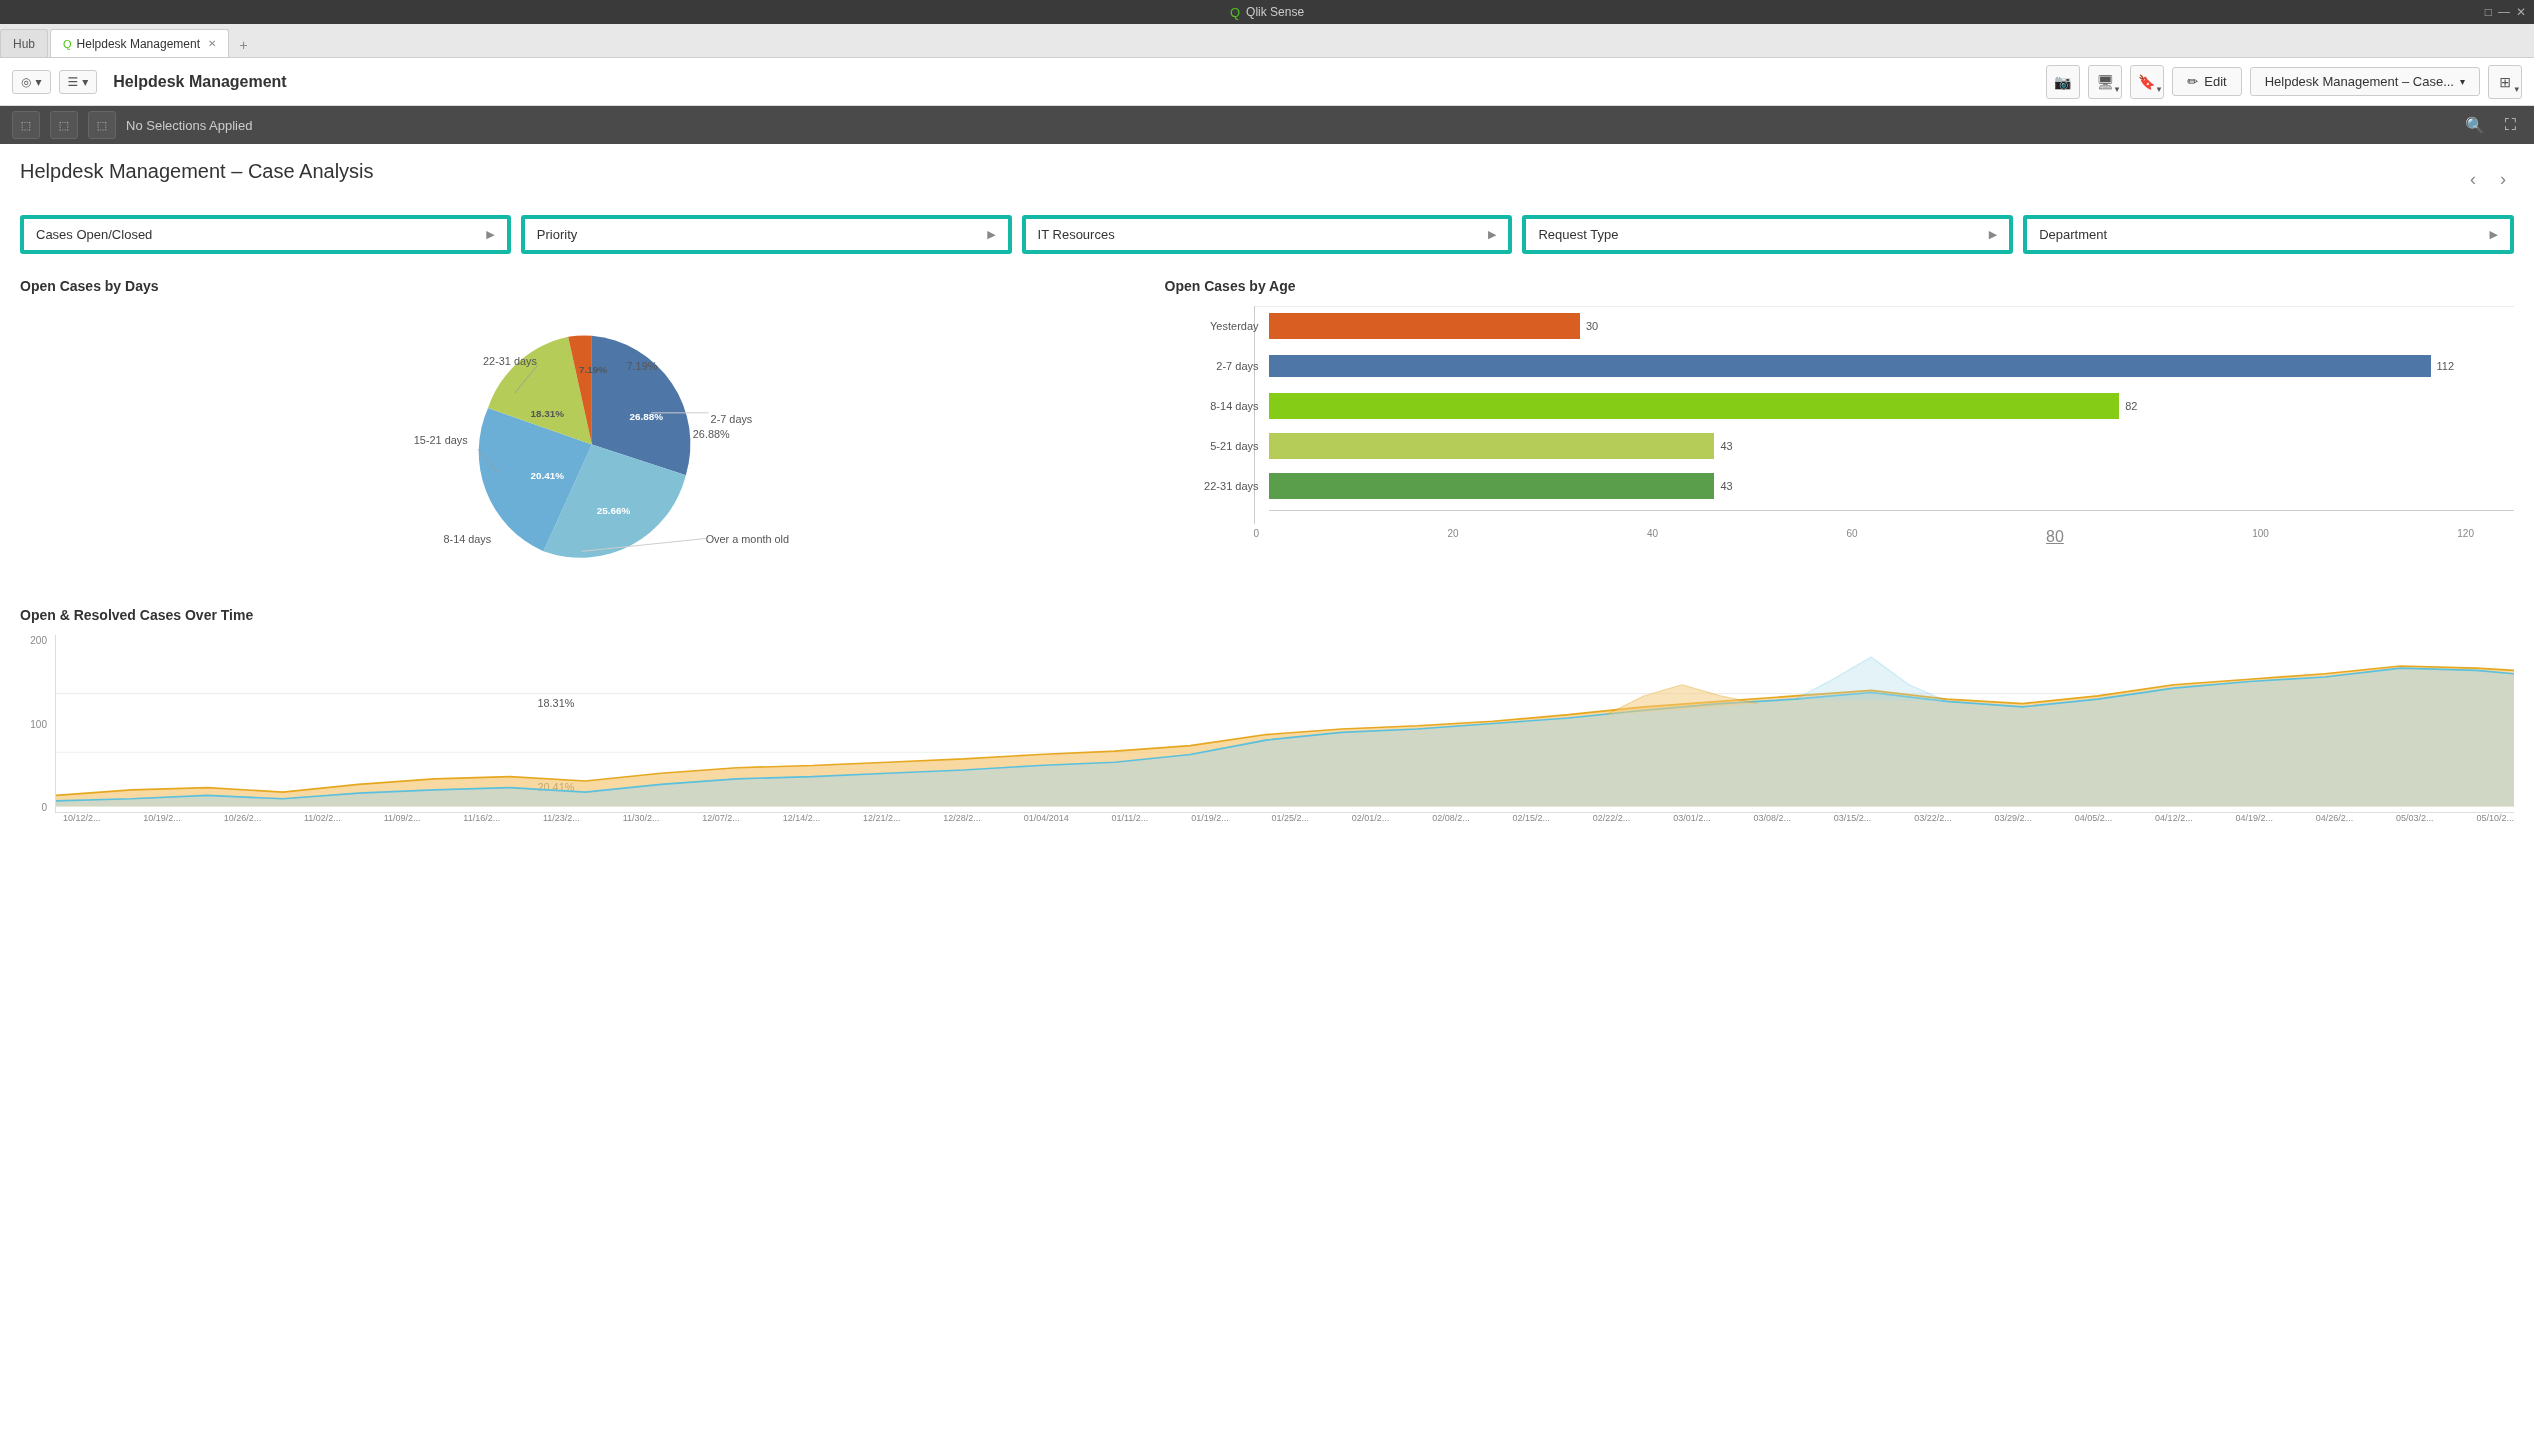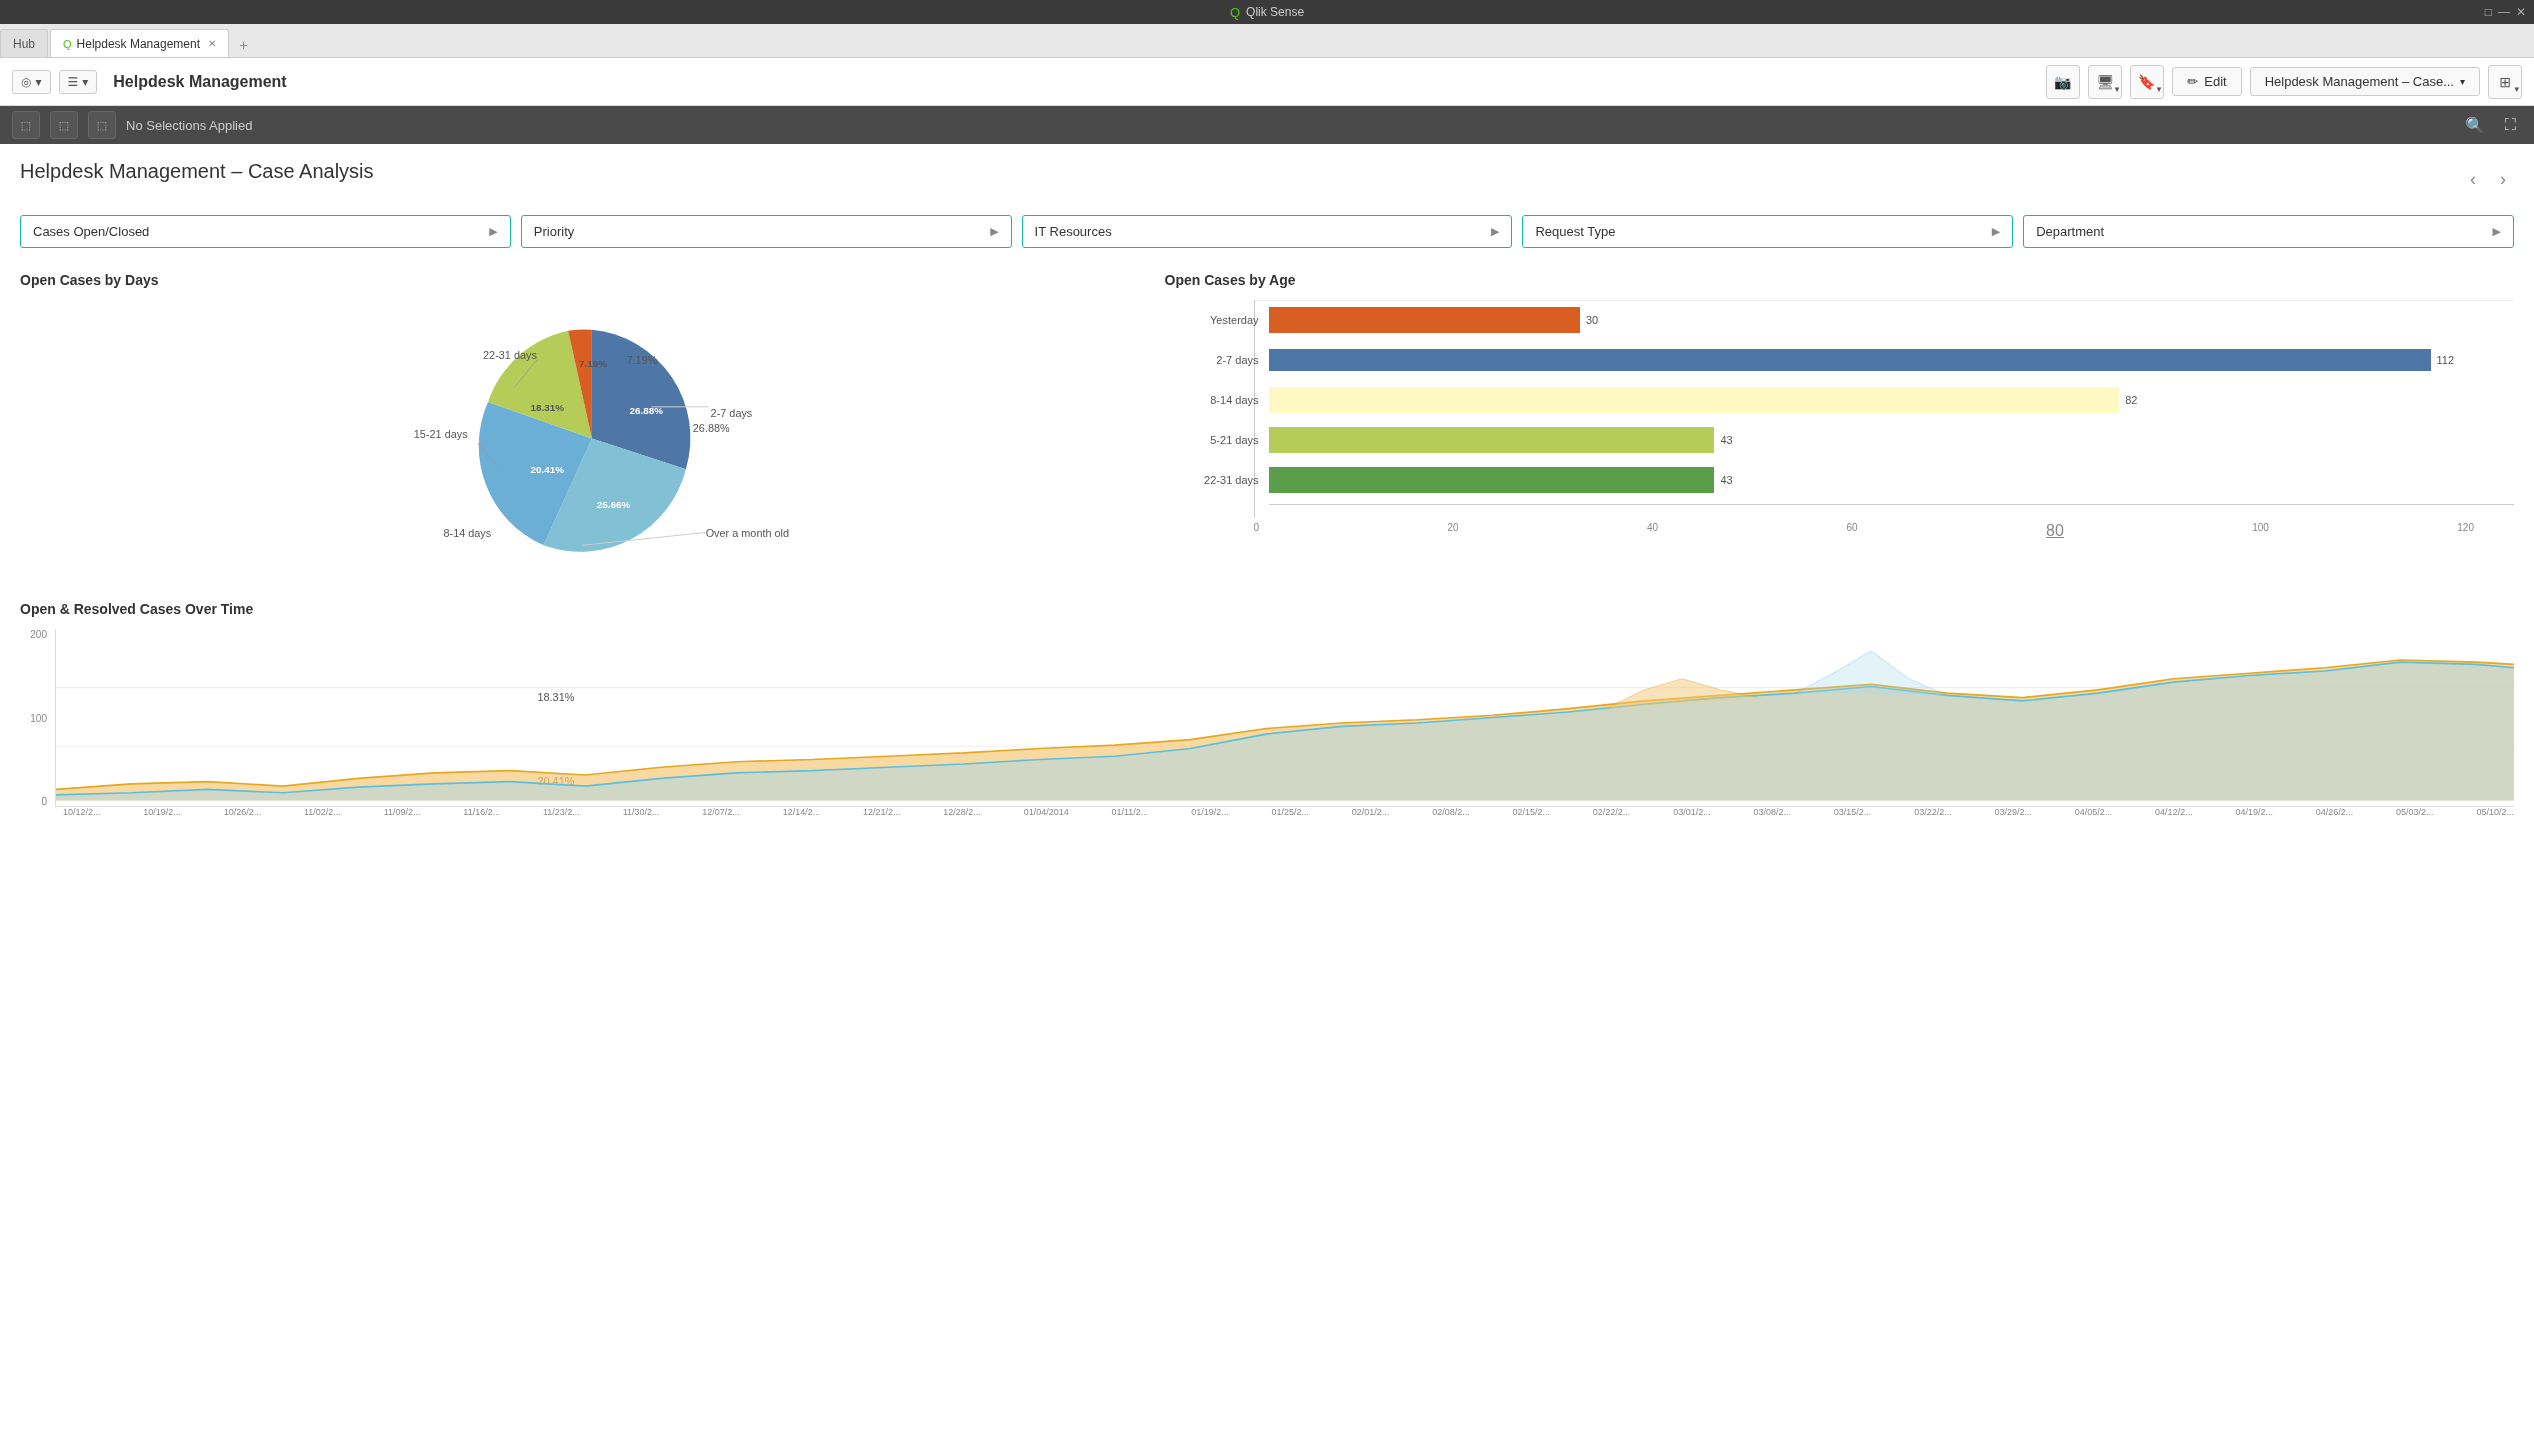--- a/index.html
+++ b/index.html
@@ -182,21 +182,21 @@
     .filters {
       display: flex;
       gap: 10px;
       margin-bottom: 24px;
     }
     .filter-dropdown {
       display: flex;
       align-items: center;
       justify-content: space-between;
       padding: 8px 12px;
-      border: 1px solid #14b8a6;
+      border: 4px solid #14b8a6;
       border-radius: 3px;
       background: #fff;
       cursor: pointer;
       font-size: 13px;
       color: #333;
       flex: 1;
     }
     .filter-dropdown .arrow { color: #888; font-size: 11px; }
 
     
@@ -412,21 +412,21 @@
 
           <div style="display:flex; align-items:center; height:40px; position:relative;">
             <span style="position:absolute; left:-89px; width:79px; text-align:right; font-size:11px; color:#555;">2-7 days</span>
             <div style="background:#4e77a8; height:22px; width:93.3%; position:relative;">
               <span style="position:absolute; left:calc(100% + 6px); top:50%; transform:translateY(-50%); font-size:11px; color:#555;">112</span>
             </div>
           </div>
 
           <div style="display:flex; align-items:center; height:40px; position:relative;">
             <span style="position:absolute; left:-89px; width:79px; text-align:right; font-size:11px; color:#555;">8-14 days</span>
-            <div style="background:#fef9c3; height:26px; width:68.3%; position:relative;">
+            <div style="background:#84cc16; height:26px; width:68.3%; position:relative;">
               <span style="position:absolute; left:calc(100% + 6px); top:50%; transform:translateY(-50%); font-size:11px; color:#555;">82</span>
             </div>
           </div>
 
           <div style="display:flex; align-items:center; height:40px; position:relative;">
             <span style="position:absolute; left:-89px; width:79px; text-align:right; font-size:11px; color:#555;">5-21 days</span>
             <div style="background:#b5cc59; height:26px; width:35.8%; position:relative;">
               <span style="position:absolute; left:calc(100% + 6px); top:50%; transform:translateY(-50%); font-size:11px; color:#555;">43</span>
             </div>
           </div>

